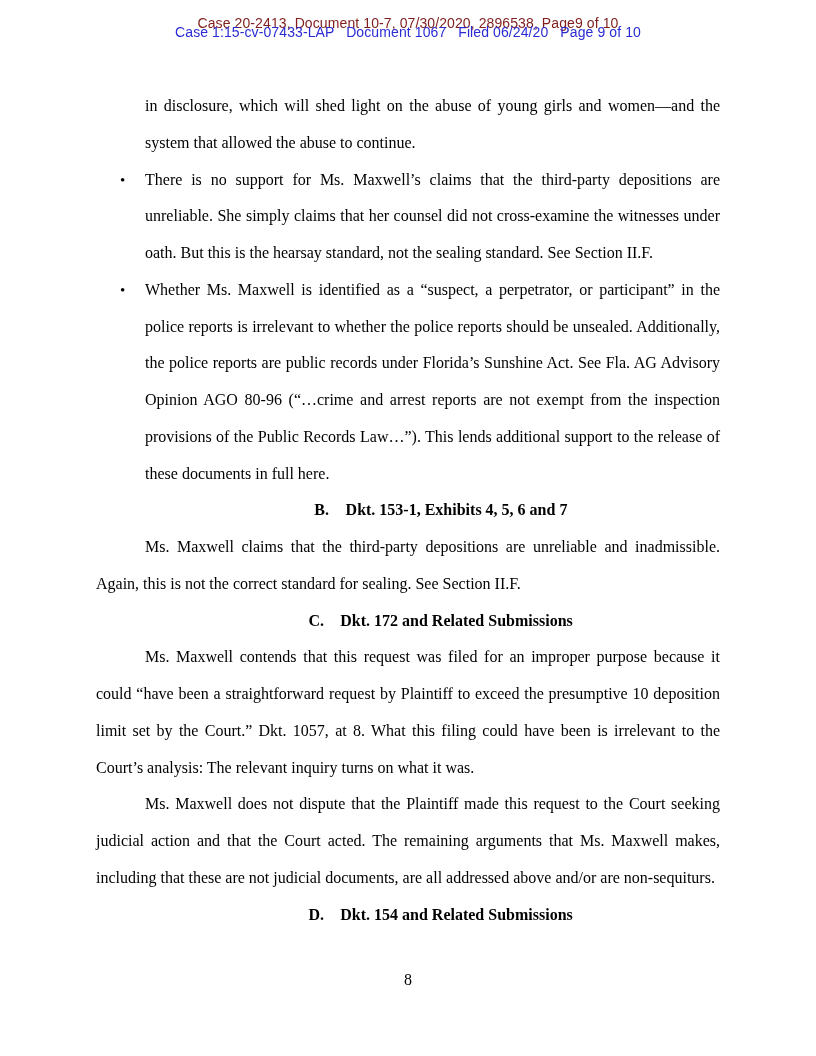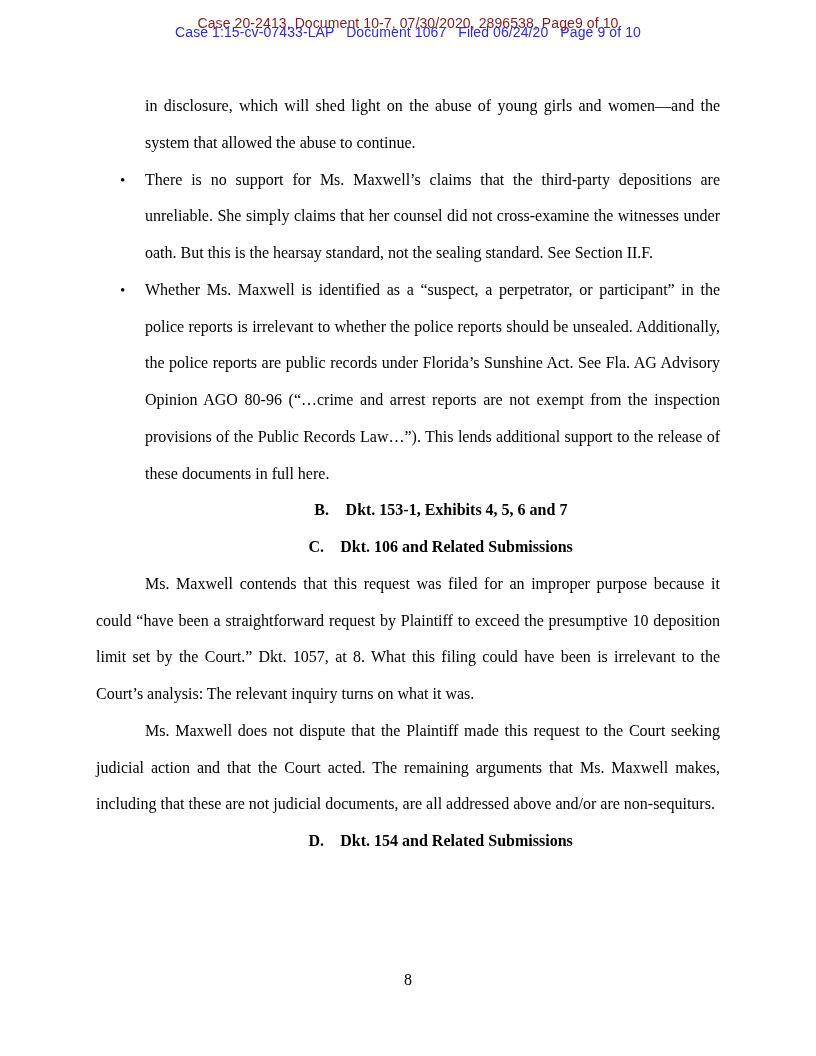--- a/index.html
+++ b/index.html
@@ -69,22 +69,23 @@
     <p><span>There is no support for Ms. Maxwell’s claims that the third-party depositions are unreliable.  She simply claims that her counsel did not cross-examine the witnesses under oath.  But this is the hearsay standard, not the sealing standard.  </span><span class="it">See</span><span> Section II.F.</span></p>
   </div>
 
   <div class="bullet-item">
     <span class="bullet-marker">•</span>
     <p><span>Whether Ms. Maxwell is identified as a “suspect, a perpetrator, or participant” in the police reports is irrelevant to whether the police reports should be unsealed.  Additionally, the police reports are public records under Florida’s Sunshine Act.  </span><span class="it">See</span><span> Fla. AG Advisory Opinion AGO 80-96 (“…crime and arrest reports are not exempt from the inspection provisions of the Public Records Law…”).  This lends additional support to the release of these documents in full here.</span></p>
   </div>
 
   <p class="heading"><span class="hlabel">B.</span><span>Dkt. 153-1, Exhibits 4, 5, 6 and 7</span></p>
 
+  <p class="para-indent"><span>Ms. Maxwell claims that the third-party depositions are unreliable and inadmissible. Again, this is not the correct standard for sealing. </span><span class="it">See</span><span> Section II.F.</span></p>
 
-  <p class="heading"><span class="hlabel">C.</span><span>Dkt. 106 and Related Submissions</span></p>
+  <p class="heading"><span class="hlabel">C.</span><span>Dkt. 172 and Related Submissions</span></p>
 
   <p class="para-indent"><span>Ms. Maxwell contends that this request was filed for an improper purpose because it could “have been a straightforward request by Plaintiff to exceed the presumptive 10 deposition limit set by the Court.”  Dkt. 1057, at 8. What this filing could have been is irrelevant to the Court’s analysis: The relevant inquiry turns on what it was.</span></p>
 
   <p class="para-indent"><span>Ms. Maxwell does not dispute that the Plaintiff made this request to the Court seeking judicial action and that the Court acted.  The remaining arguments that Ms. Maxwell makes, including that these are not judicial documents, are all addressed above and/or are non-sequiturs.</span></p>
 
   <p class="heading"><span class="hlabel">D.</span><span>Dkt. 154 and Related Submissions</span></p>
 
 </div>
 
 <div class="page-footer">8</div>

